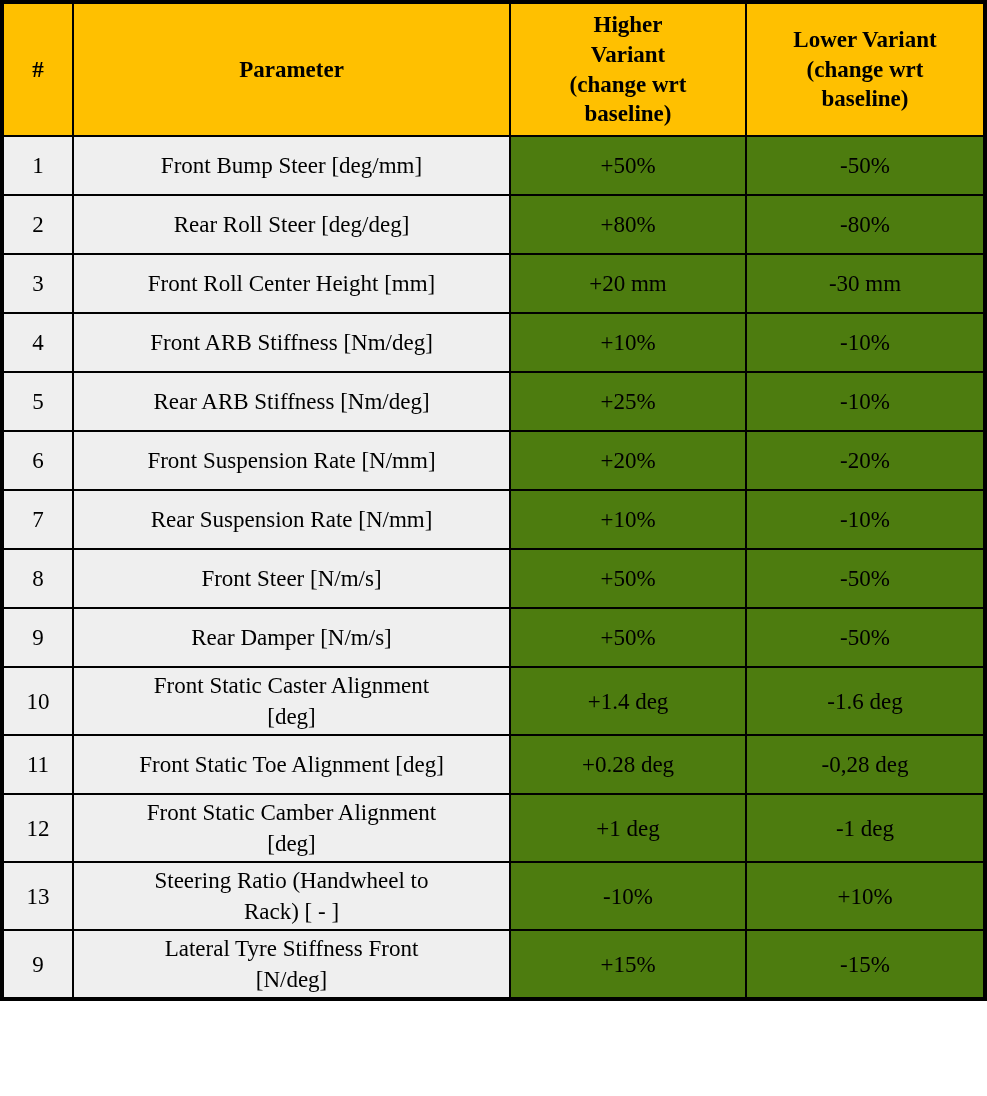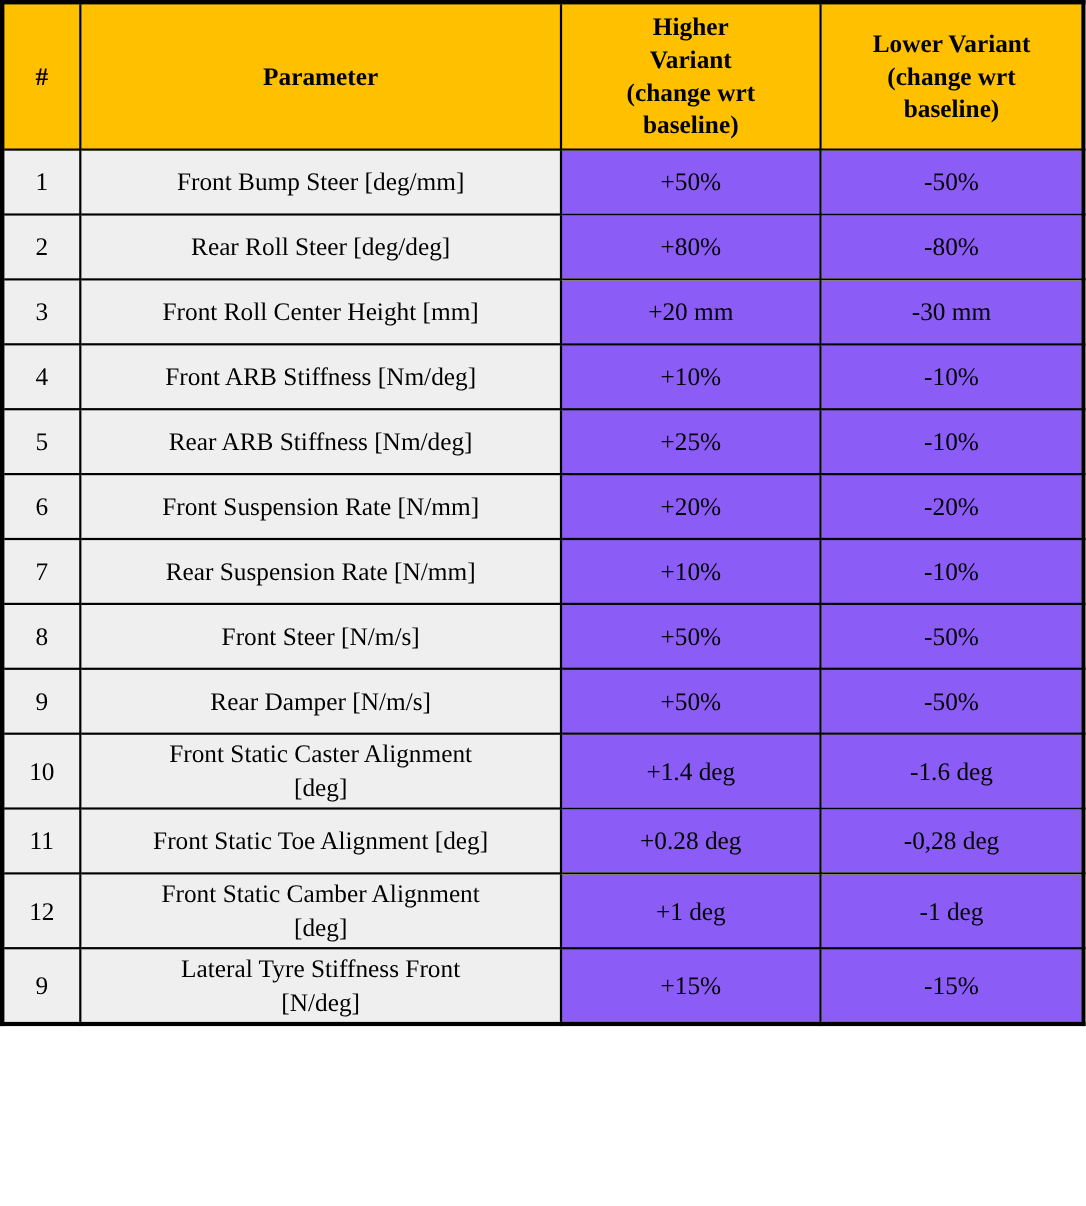--- a/index.html
+++ b/index.html
@@ -37,21 +37,21 @@
     font-size: 23px;
     font-weight: bold;
     line-height: 1.3;
   }
   tbody td {
     font-size: 23px;
     height: 53px;
     line-height: 1.35;
   }
   tbody td.label-col { background: #EFEFEF; }
-  tbody td.value-col { background: #8b5cf6; }
+  tbody td.value-col { background: #4d7c0f; }
 </style>
 </head>
 <body>
 
 <table class="param-table">
   <colgroup>
     <col class="c-num">
     <col class="c-param">
     <col class="c-high">
     <col class="c-low">
@@ -138,20 +138,27 @@
         <td class="value-col">-0,28 deg</td>
       </tr>
       <tr>
         <td class="label-col">12</td>
         <td class="label-col">Front Static Camber Alignment
 [deg]</td>
         <td class="value-col">+1 deg</td>
         <td class="value-col">-1 deg</td>
       </tr>
       <tr>
+        <td class="label-col">13</td>
+        <td class="label-col">Steering Ratio (Handwheel to
+Rack) [ - ]</td>
+        <td class="value-col">-10%</td>
+        <td class="value-col">+10%</td>
+      </tr>
+      <tr>
         <td class="label-col">9</td>
         <td class="label-col">Lateral Tyre Stiffness Front
 [N/deg]</td>
         <td class="value-col">+15%</td>
         <td class="value-col">-15%</td>
       </tr>
     </tbody>
 </table>
 
 </body></html>

